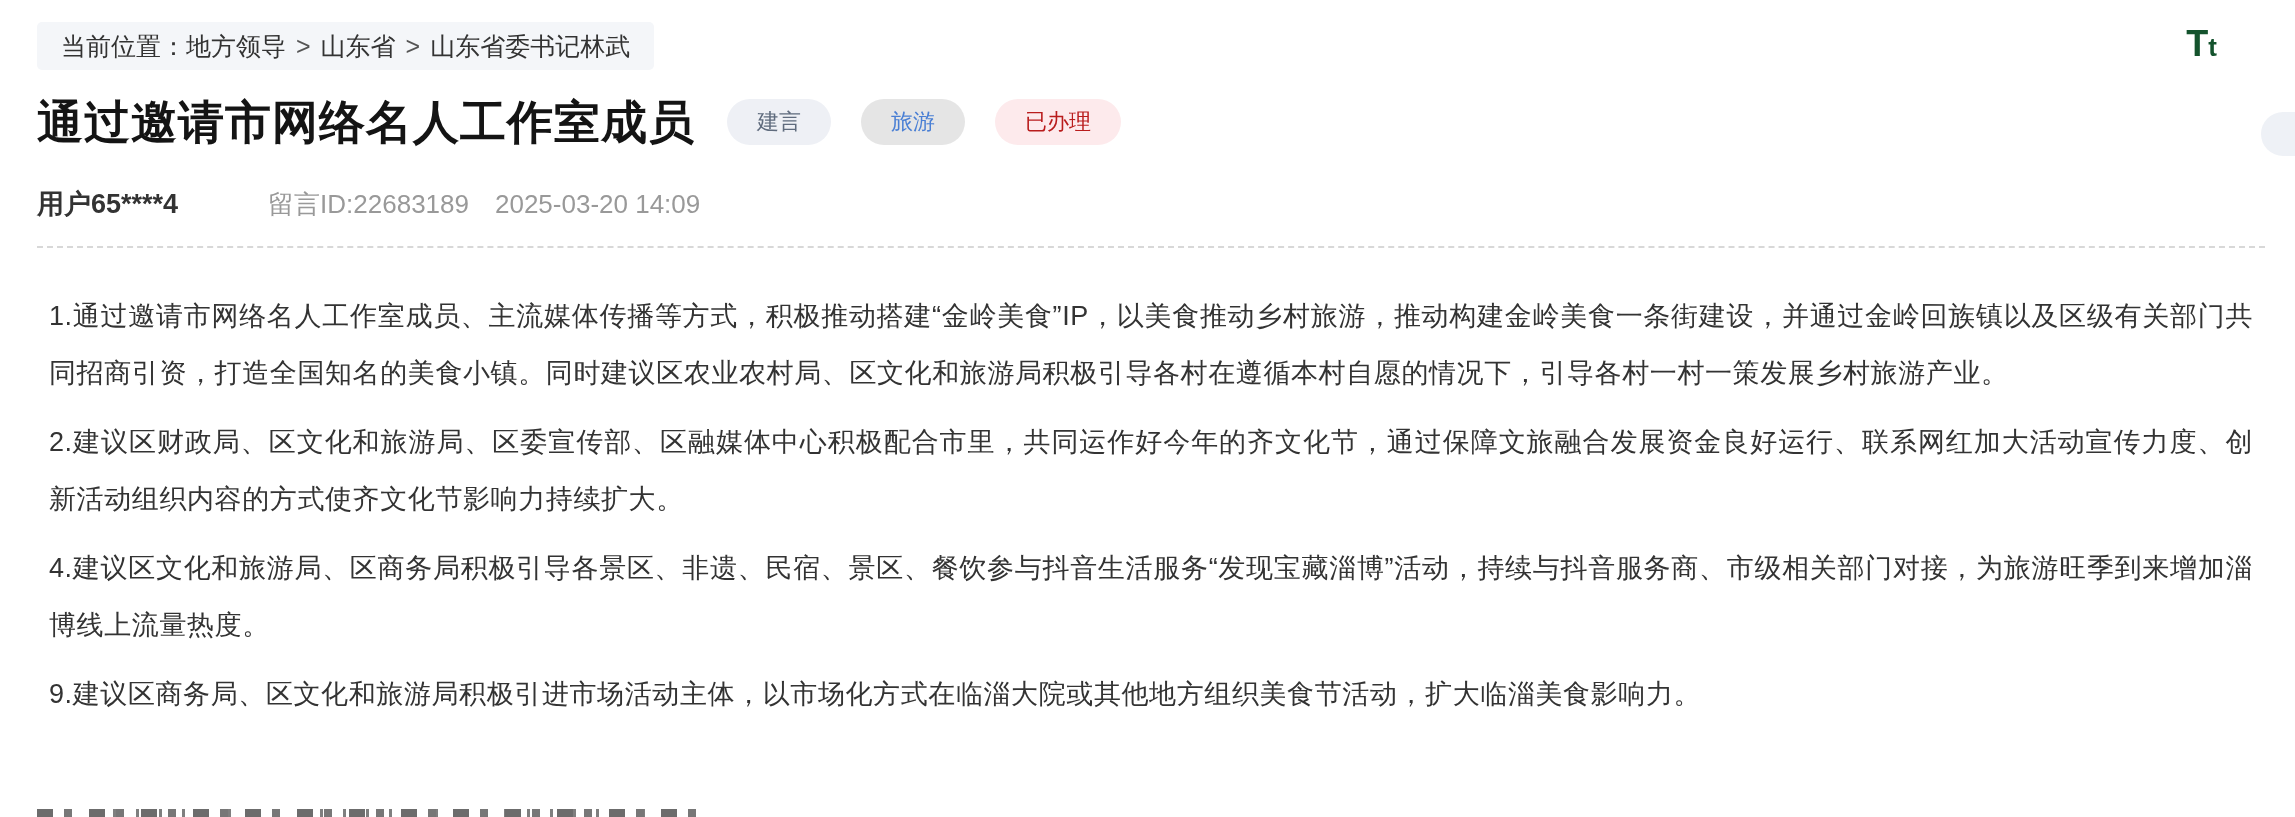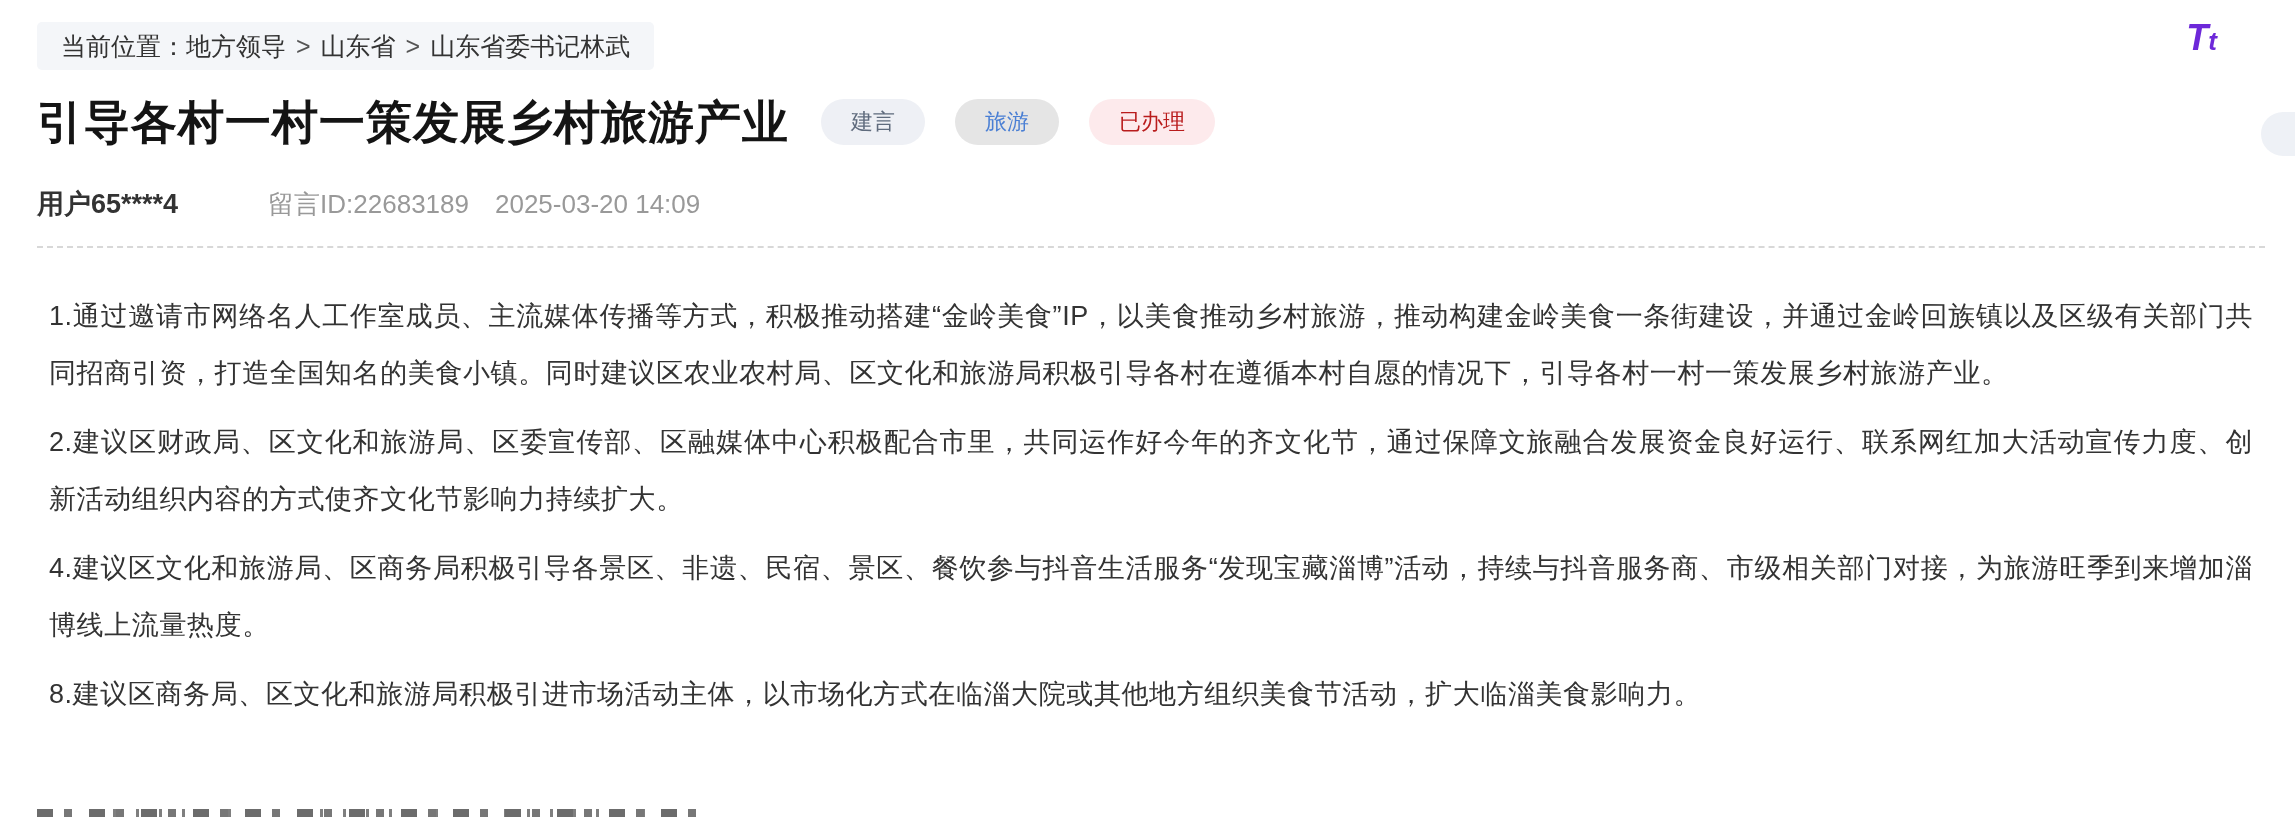--- a/index.html
+++ b/index.html
@@ -21,24 +21,23 @@
     padding:9px 24px;
     font-size:25px;
     line-height:30px;
     color:#333333;
   }
   .bc-label{color:#333333;}
   .bc-item{color:#333333;cursor:pointer;}
   .bc-sep{color:#555555;margin:0 10px;}
   
   .font-size-ctl{
-    position:absolute;top:20px;right:78px;
-    color:#6d28d9;cursor:pointer;line-height:1;
+    position:absolute;top:26px;right:78px;
+    color:#14532d;cursor:pointer;line-height:1;
     user-select:none;
-    font-style:italic;
   }
   .font-size-ctl .big{font-size:36px;font-weight:600;}
   .font-size-ctl .small{font-size:26px;font-weight:600;}
   
   .title-row{display:flex;align-items:center;margin-top:26px;}
   .page-title{
     font-size:46px;font-weight:800;color:#141414;
     letter-spacing:1px;line-height:52px;white-space:nowrap;
   }
   .tags{display:flex;align-items:center;gap:30px;margin-left:32px;}
@@ -94,21 +93,21 @@
 
     <div class="breadcrumb">
       <span class="bc-label">当前位置：</span><span class="bc-items-wrap"><span class="bc-item">地方领导</span><span class="bc-sep">&gt;</span><span class="bc-item">山东省</span><span class="bc-sep">&gt;</span><span class="bc-item">山东省委书记林武</span></span>
     </div>
 
     <div class="font-size-ctl">
       <span class="big">T</span><span class="small">t</span>
     </div>
 
     <div class="title-row">
-      <h1 class="page-title" style="margin:0;">引导各村一村一策发展乡村旅游产业</h1>
+      <h1 class="page-title" style="margin:0;">通过邀请市网络名人工作室成员</h1>
       <div class="tags">
 
       <span class="tag" style="background: rgb(238, 240, 245); color: rgb(95, 107, 125);">建言</span>
           <span class="tag" style="background: #e5e5e5; color: rgb(74, 127, 212);">旅游</span>
           <span class="tag" style="background: rgb(253, 234, 236); color: #b91c1c;">已办理</span>
         </div>
     </div>
 
     <div class="meta-row">
       <span class="meta-user">用户65****4</span>
@@ -116,20 +115,20 @@
       <span class="meta-date">2025-03-20 14:09</span>
     </div>
 
     <div class="divider"></div>
 
     <div class="content">
 
     <p>1.通过邀请市网络名人工作室成员、主流媒体传播等方式，积极推动搭建“金岭美食”IP，以美食推动乡村旅游，推动构建金岭美食一条街建设，并通过金岭回族镇以及区级有关部门共同招商引资，打造全国知名的美食小镇。同时建议区农业农村局、区文化和旅游局积极引导各村在遵循本村自愿的情况下，引导各村一村一策发展乡村旅游产业。</p>
         <p>2.建议区财政局、区文化和旅游局、区委宣传部、区融媒体中心积极配合市里，共同运作好今年的齐文化节，通过保障文旅融合发展资金良好运行、联系网红加大活动宣传力度、创新活动组织内容的方式使齐文化节影响力持续扩大。</p>
         <p>4.建议区文化和旅游局、区商务局积极引导各景区、非遗、民宿、景区、餐饮参与抖音生活服务“发现宝藏淄博”活动，持续与抖音服务商、市级相关部门对接，为旅游旺季到来增加淄博线上流量热度。</p>
-        <p>8.建议区商务局、区文化和旅游局积极引进市场活动主体，以市场化方式在临淄大院或其他地方组织美食节活动，扩大临淄美食影响力。</p>
+        <p>9.建议区商务局、区文化和旅游局积极引进市场活动主体，以市场化方式在临淄大院或其他地方组织美食节活动，扩大临淄美食影响力。</p>
       </div>
 
   </div>
 
   <div class="cutoff-strip"></div>
   <div class="floating-widget"></div>
 </div>
 
 </body></html>

